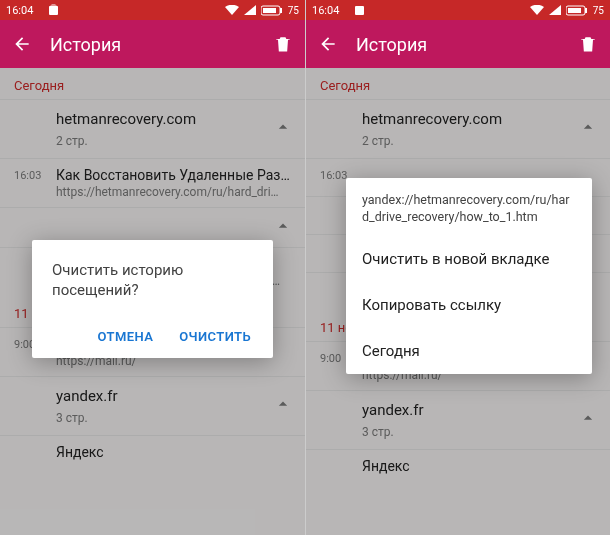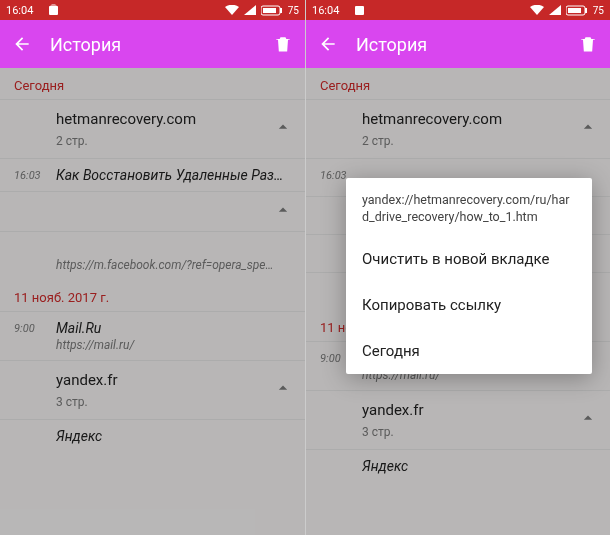--- a/index.html
+++ b/index.html
@@ -3,30 +3,30 @@
 <meta charset="utf-8">
 <style>
   * { box-sizing: border-box; margin: 0; padding: 0; }
   body { width: 610px; height: 535px; display: flex; background: #fff; font-family: Roboto, Arial, sans-serif; overflow: hidden; }
   .screen { width: 305px; height: 535px; background: #eceaea; position: relative; overflow: hidden; }
   .screen + .screen { border-left: 1px solid #ccc; }
   .statusbar { height: 20px; background: #c62828; color: #fff; display: flex; align-items: center; padding: 0 6px; font-size: 11px; }
   .statusbar .left { display: flex; gap: 16px; }
   .statusbar .right { margin-left: auto; display: flex; align-items: center; gap: 5px; font-size: 10px; }
   .sbicon svg { display: block; }
-  .appbar { height: 48px; background: #d946ef; color: #fff; display: flex; align-items: center; padding: 0 12px; }
+  .appbar { height: 48px; background: #be185d; color: #fff; display: flex; align-items: center; padding: 0 12px; }
   .appbar .back { margin-right: 18px; display: flex; cursor: pointer; }
   .appbar .title { font-size: 18px; font-weight: 400; flex: 1; }
   .appbar .trash { display: flex; cursor: pointer; }
   .section-header { padding: 10px 14px 6px; font-size: 13px; color: #c62828; font-weight: 400; }
   .group-row { display: flex; align-items: center; padding: 10px 12px 10px 56px; border-top: 1px solid #ddd; position: relative; }
   .group-row .gtitle { font-size: 15px; color: #212121; }
   .group-row .gsub { font-size: 12px; color: #757575; margin-top: 6px; }
   .group-row .chev { margin-left: auto; color: #757575; }
-  .entry-row { display: flex; padding: 8px 12px 8px 14px; border-top: 1px solid #ddd; font-style: italic; }
+  .entry-row { display: flex; padding: 8px 12px 8px 14px; border-top: 1px solid #ddd; }
   .entry-row .time { width: 42px; font-size: 11px; color: #757575; padding-top: 2px; }
   .entry-row .body { flex: 1; overflow: hidden; }
   .entry-row .et { font-size: 14px; color: #212121; white-space: nowrap; overflow: hidden; text-overflow: ellipsis; }
   .entry-row .eu { font-size: 12px; color: #757575; white-space: nowrap; overflow: hidden; text-overflow: ellipsis; margin-top: 2px; }
   .entry-row .chev { margin-left: 6px; color: #757575; align-self: center; }
   .scrim { position: absolute; top: 68px; left: 0; right: 0; bottom: 0; background: rgba(0,0,0,0.22); }
   .dialog { position: absolute; background: #fff; box-shadow: 0 4px 24px rgba(0,0,0,0.3); border-radius: 2px; }
   .dialog1 { left: 32px; right: 32px; top: 240px; padding: 20px 20px 8px; }
   .dialog1 .msg { font-size: 15px; color: #424242; line-height: 1.35; }
   .dialog1 .actions { display: flex; justify-content: flex-end; gap: 22px; margin-top: 22px; }
@@ -94,20 +94,21 @@
     </div>
     <span class="chev"><svg width="20" height="20" viewBox="0 0 24 24" fill="currentColor">
           <path d="M7 14l5-5 5 5z"></path>
         </svg></span>
   </div>
 
   <div class="entry-row">
     <div class="time">16:03</div>
     <div class="body">
       <div class="et">Как Восстановить Удаленные Раз…</div>
+      <div class="eu">https://hetmanrecovery.com/ru/hard_dri…</div>
     </div>
   </div>
 
   <div class="entry-row" style="height:40px">
     <div class="time"></div>
     <div class="body"></div>
     <span class="chev"><svg width="20" height="20" viewBox="0 0 24 24" fill="currentColor">
           <path d="M7 14l5-5 5 5z"></path>
         </svg></span>
   </div>
@@ -141,20 +142,27 @@
   </div>
 
   <div class="entry-row">
     <div class="time"></div>
     <div class="body">
       <div class="et">Яндекс</div>
     </div>
   </div>
 
   <div class="scrim"></div>
+  <div class="dialog dialog1">
+    <div class="msg">Очистить историю посещений?</div>
+    <div class="actions">
+      <div class="btn">ОТМЕНА</div>
+      <div class="btn">ОЧИСТИТЬ</div>
+    </div>
+  </div>
 </div>
 
 <div class="screen">
   <div class="statusbar">
     <div class="left">
       <span>16:04</span>
       <span class="sbicon">
           <svg width="9" height="11" viewBox="0 0 9 11">
             <rect x="0" y="2" width="9" height="9" rx="1" fill="#fff"></rect>
           </svg>

